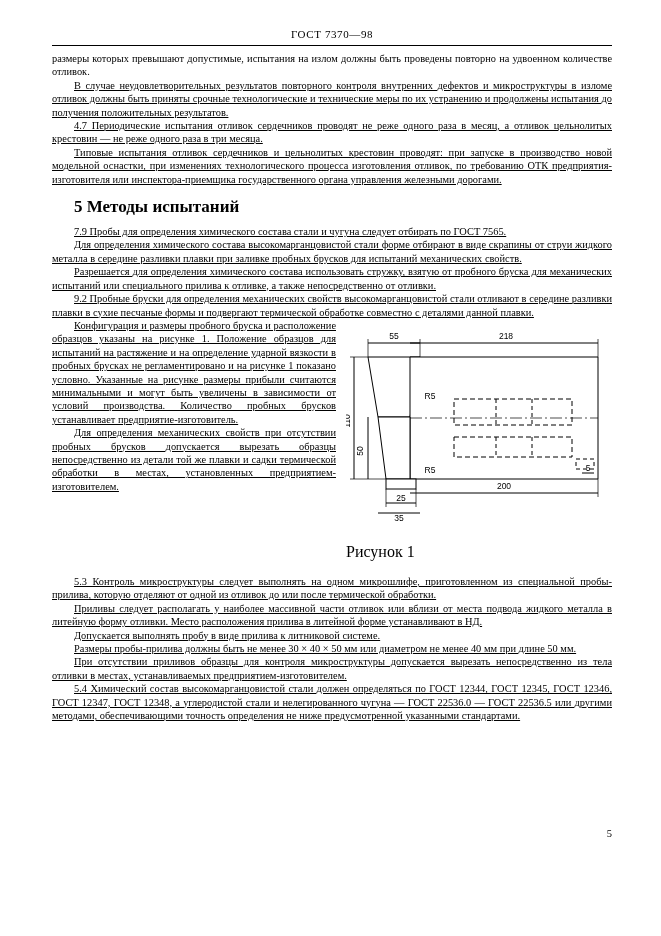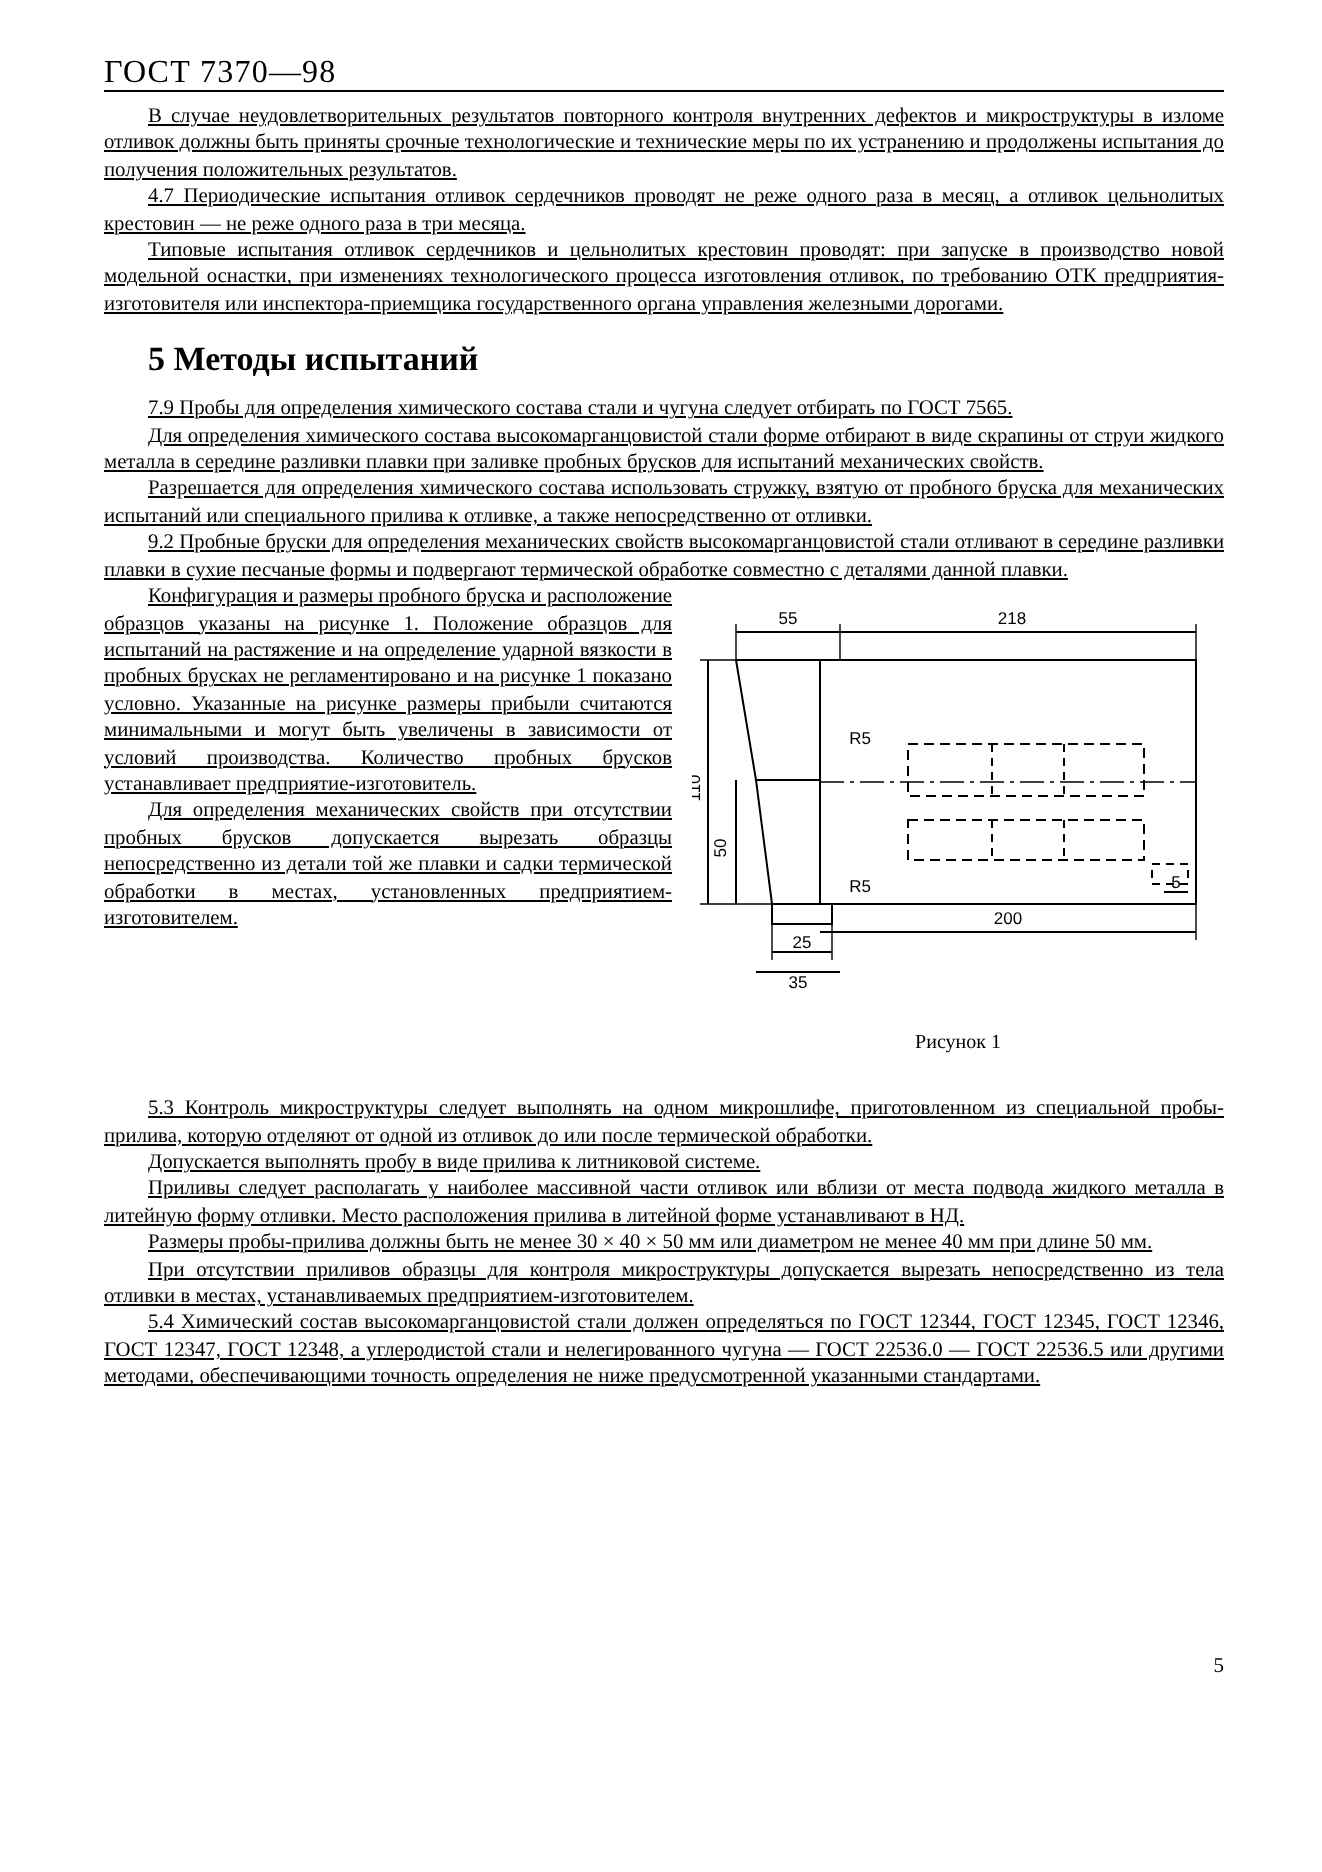--- a/index.html
+++ b/index.html
@@ -19,22 +19,22 @@
     position: absolute;
     left: 0; top: 0;
     width: 661px;
     height: 936px;
   }
   .header {
     position: absolute;
     left: 52px;
     top: 28px;
     width: 560px;
-    text-align: left;
-    font-size: 16px;
+    text-align: center;
+    font-size: 11px;
     letter-spacing: 0.6px;
   }
   .header-rule {
     position: absolute;
     left: 52px;
     top: 45px;
     width: 560px;
     border-top: 1px solid #000;
     height: 0;
   }
@@ -66,22 +66,22 @@
     width: 266px;
     height: 250px;
     margin: 2px 0 4px 10px;
     position: relative;
   }
   .figcap {
     position: absolute;
     left: 0;
     top: 222px;
     width: 266px;
-    text-align: center;
-    font-size: 10px;
+    text-align: left;
+    font-size: 16px;
   }
   .fig-svg {
     position: absolute;
     left: 0;
     top: 0;
   }
   .pagenum {
     position: absolute;
     left: 52px;
     top: 828px;
@@ -94,20 +94,21 @@
 </head>
 <body>
 
 <div class="page">
 
   <div class="header">ГОСТ 7370—98</div>
   <div class="header-rule"></div>
 
   <div class="content">
 
+    <p>размеры которых превышают допустимые, испытания на излом должны быть проведены повторно на удвоенном количестве отливок.</p>
     <p class="ind">В случае неудовлетворительных результатов повторного контроля внутренних дефектов и микроструктуры в изломе отливок должны быть приняты срочные технологические и технические меры по их устранению и продолжены испытания до получения положительных результатов.</p>
     <p class="ind">4.7 Периодические испытания отливок сердечников проводят не реже одного раза в месяц, а отливок цельнолитых крестовин — не реже одного раза в три месяца.</p>
     <p class="ind">Типовые испытания отливок сердечников и цельнолитых крестовин проводят: при запуске в производство новой модельной оснастки, при изменениях технологического процесса изготовления отливок, по требованию ОТК предприятия-изготовителя или инспектора-приемщика государственного органа управления железными дорогами.</p>
 
     <div class="sect-title">5  Методы испытаний</div>
 
     <p class="ind">7.9 Пробы для определения химического состава стали и чугуна следует отбирать по ГОСТ 7565.</p>
     <p class="ind">Для определения химического состава высокомарганцовистой стали форме отбирают в виде скрапины от струи жидкого металла в середине разливки плавки при заливке пробных брусков для испытаний механических свойств.</p>
     <p class="ind">Разрешается для определения химического состава использовать стружку, взятую от пробного бруска для механических испытаний или специального прилива к отливке, а также непосредственно от отливки.</p>
     <p class="ind">9.2 Пробные бруски для определения механических свойств высокомарганцовистой стали отливают в середине разливки плавки в сухие песчаные формы и подвергают термической обработке совместно с деталями данной плавки.</p>
@@ -177,22 +178,22 @@
       </svg>
       <div class="figcap">Рисунок 1</div>
     </div>
 
     <p class="ind">Конфигурация и размеры пробного бруска и расположение образцов указаны на рисунке 1. Положение образцов для испытаний на растяжение и на определение ударной вязкости в пробных брусках не регламентировано и на рисунке 1 показано условно. Указанные на рисунке размеры прибыли считаются минимальными и могут быть увеличены в зависимости от условий производства. Количество пробных брусков устанавливает предприятие-изготовитель.</p>
     <p class="ind">Для определения механических свойств при отсутствии пробных брусков допускается вырезать образцы непосредственно из детали той же плавки и садки термической обработки в местах, установленных предприятием-изготовителем.</p>
 
     <div class="clear"></div>
 
     <p class="ind">5.3 Контроль микроструктуры следует выполнять на одном микрошлифе, приготовленном из специальной пробы-прилива, которую отделяют от одной из отливок до или после термической обработки.</p>
+    <p class="ind">Приливы следует располагать у наиболее массивной части отливок или вблизи от места подвода жидкого металла в литейную форму отливки. Место расположения прилива в литейной форме устанавливают в НД.</p>
     <p class="ind">Допускается выполнять пробу в виде прилива к литниковой системе.</p>
-    <p class="ind">Приливы следует располагать у наиболее массивной части отливок или вблизи от места подвода жидкого металла в литейную форму отливки. Место расположения прилива в литейной форме устанавливают в НД.</p>
     <p class="ind">Размеры пробы-прилива должны быть не менее 30 × 40 × 50 мм или диаметром не менее 40 мм при длине 50 мм.</p>
     <p class="ind">При отсутствии приливов образцы для контроля микроструктуры допускается вырезать непосредственно из тела отливки в местах, устанавливаемых предприятием-изготовителем.</p>
     <p class="ind">5.4 Химический состав высокомарганцовистой стали должен определяться по ГОСТ 12344, ГОСТ 12345, ГОСТ 12346, ГОСТ 12347, ГОСТ 12348, а углеродистой стали и нелегированного чугуна — ГОСТ 22536.0 — ГОСТ 22536.5 или другими методами, обеспечивающими точность определения не ниже предусмотренной указанными стандартами.</p>
 
   </div>
 
   <div class="pagenum">5</div>
 </div>
 
 </body></html>

